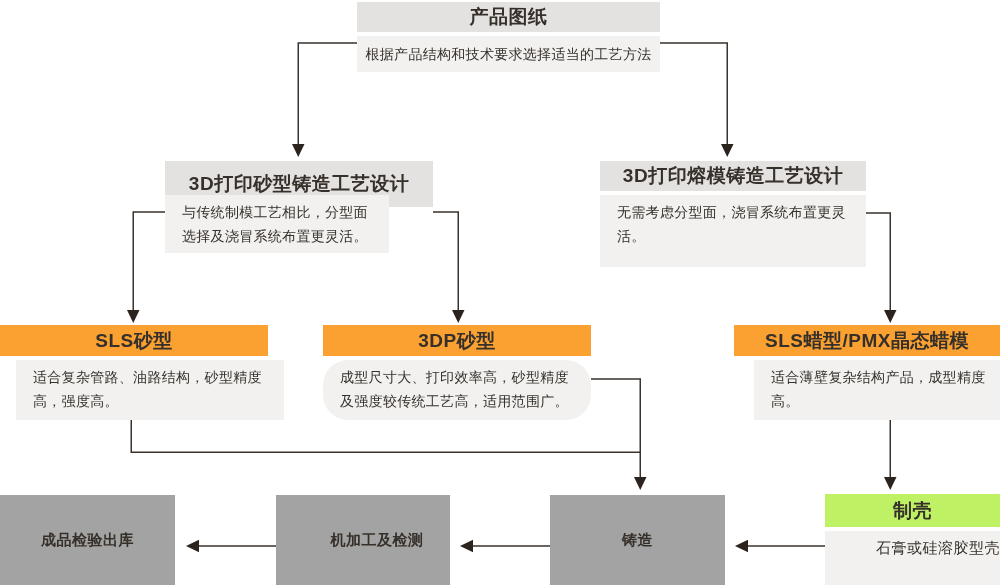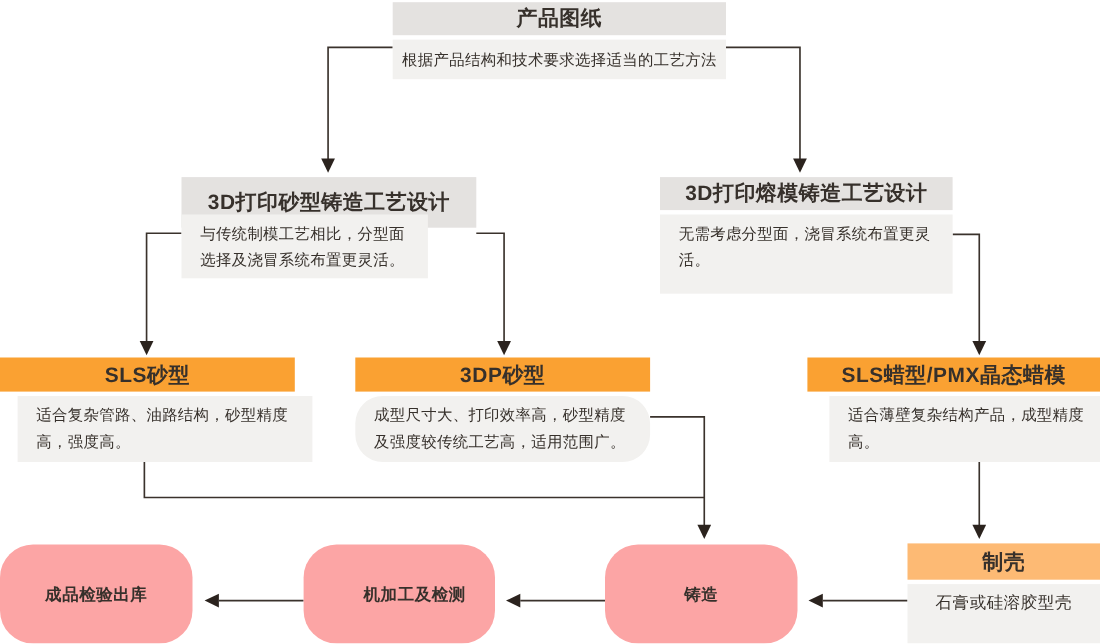--- a/index.html
+++ b/index.html
@@ -17,38 +17,37 @@
   .hdr {
     background: #e4e2e0;
     display: flex;
     align-items: center;
     justify-content: center;
     font-size: 19px;
     font-weight: 700;
     letter-spacing: 0.5px;
   }
   .hdr.orange { background: #faa132; }
-  .hdr.shell  { background: #fdba74; }
+  .hdr.shell  { background: #bef264; }
   .bdy {
     background: #f2f1ef;
     font-size: 14px;
     line-height: 24px;
     letter-spacing: 0.3px;
   }
   .bdy.pad { padding: 5px 17px 0 17px; }
   .bdy.center { display: flex; align-items: center; justify-content: center; }
   .plain {
-    background: #fca5a5;
+    background: #a3a3a3;
     display: flex;
     align-items: center;
     justify-content: center;
     font-size: 15px;
     font-weight: 700;
     letter-spacing: 0.5px;
-    border-radius: 30px;
   }
   .shell-body {
     background: #f2f1ef;
     font-size: 15px;
     text-align: center;
     padding-top: 8px;
     letter-spacing: 0.5px;
   }
   svg.connectors { position: absolute; left: 0; top: 0; pointer-events: none; }
 </style>
@@ -112,13 +111,13 @@
 <div class="abs bdy pad" style="left:323px; top:360px; width:268px; height:60px;border-radius:25px;">成型尺寸大、打印效率高，砂型精度及强度较传统工艺高，适用范围广。</div>
 
 <div class="abs hdr orange" style="left:734px; top:325px; width:266px; height:31px;">SLS蜡型/PMX晶态蜡模</div>
 <div class="abs bdy pad" style="left:734px; top:360px; width:266px; height:60px;margin-left:20px;">适合薄壁复杂结构产品，成型精度高。</div>
 
 <div class="abs plain" style="left:0px; top:495px; width:175px; height:90px;">成品检验出库</div>
 <div class="abs plain" style="left:276px; top:495px; width:174px; height:90px;padding-left:28px;">机加工及检测</div>
 <div class="abs plain" style="left:550px; top:495px; width:175px; height:90px;">铸造</div>
 
 <div class="abs hdr shell" style="left:825px; top:494px; width:175px; height:33px;">制壳</div>
-<div class="abs shell-body" style="left:825px; top:531px; width:175px; height:54px;">石膏或硅溶胶型壳</div>
+<div class="abs shell-body" style="left:825px; top:531px; width:175px; height:54px;text-align:right;">石膏或硅溶胶型壳</div>
 
 </body></html>

